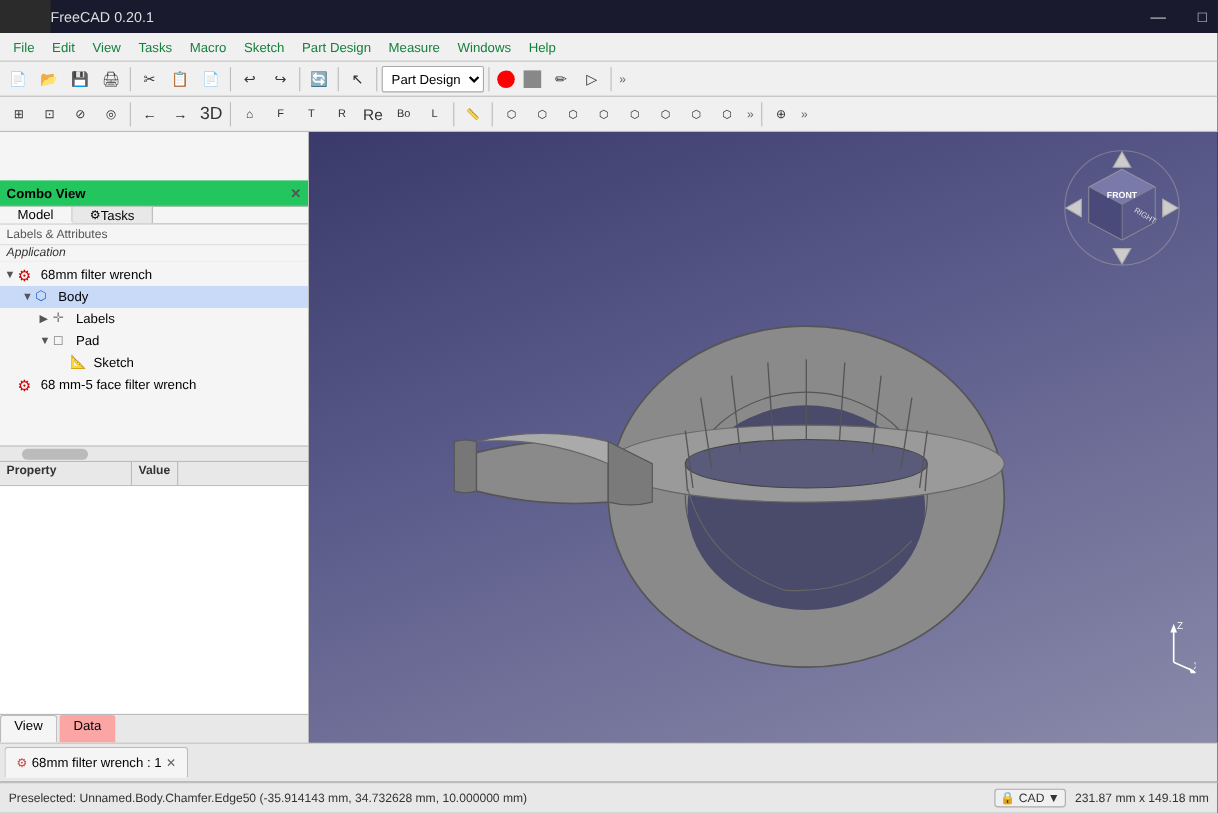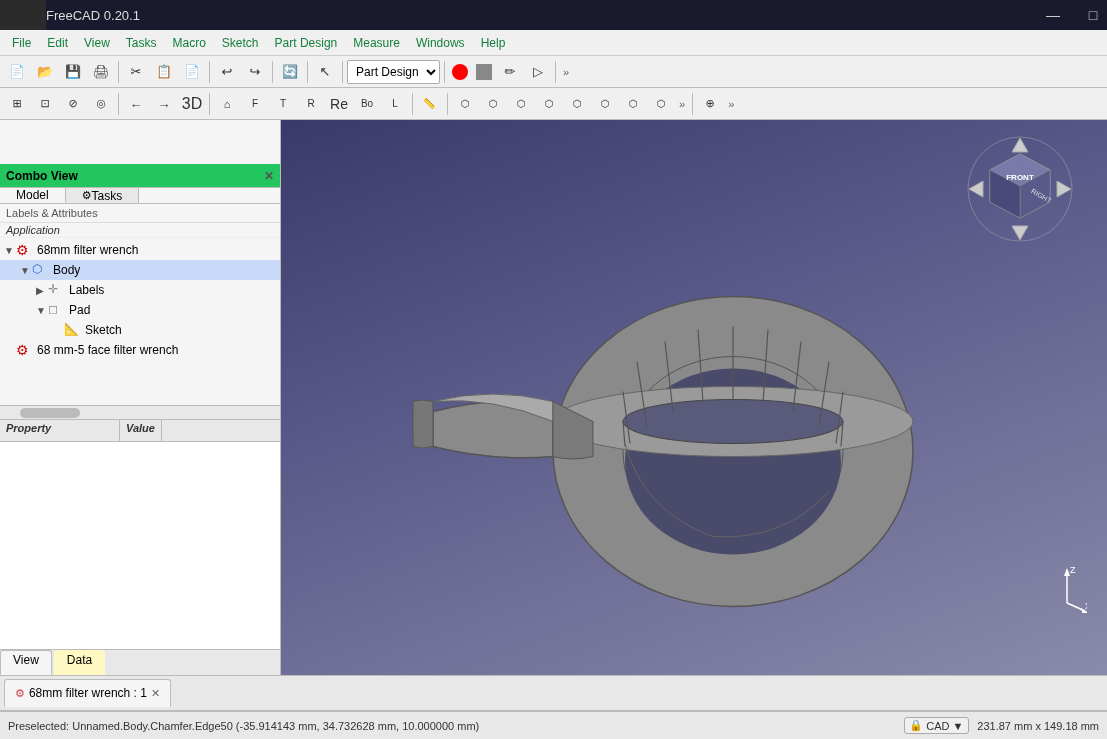--- a/index.html
+++ b/index.html
@@ -105,21 +105,21 @@
     .icon-red { color: #cc0000; font-size: 14px; }
     .icon-blue { color: #2266cc; font-size: 12px; }
     .icon-gray { color: #888; font-size: 12px; }
 
     #hscroll {
       height: 14px; background: #e8e8e8; border-top: 1px solid #bbb;
       display: flex; align-items: center;
     }
 
     #property-panel {
-      height: 230px; border-top: 1px solid #bbb; display: flex; flex-direction: column; font-style: italic;
+      height: 230px; border-top: 1px solid #bbb; display: flex; flex-direction: column;
     }
     #property-header {
       display: flex; height: 22px; border-bottom: 1px solid #bbb; background: #e8e8e8;
     }
     .prop-col-header {
       padding: 2px 6px; font-size: 11px; font-weight: bold; color: #333;
       border-right: 1px solid #bbb;
     }
     .prop-col-header:first-child { width: 120px; }
     #property-body { flex: 1; background: #fff; }
@@ -133,21 +133,21 @@
     .bottom-tab {
       display: flex; align-items: center; height: 28px; padding: 0 10px;
       border: 1px solid #bbb; border-radius: 3px 3px 0 0; background: #d0d0d0;
       cursor: pointer; font-size: 12px; gap: 4px; margin-right: 2px;
     }
     .bottom-tab.active { background: #f5f5f5; border-bottom-color: #f5f5f5; }
     .bottom-tab .close-x { color: #666; font-size: 11px; cursor: pointer; }
     .vd-tab {
       padding: 2px 12px; cursor: pointer; font-size: 12px;
       border: 1px solid transparent; border-radius: 3px 3px 0 0;
-      background: #fef9c3; margin-right: 2px;
+      background: #fca5a5; margin-right: 2px;
     }
     .vd-tab.active { background: #f5f5f5; border-color: #bbb; border-bottom-color: #f5f5f5; }
 
     
     #viewport {
       flex: 1; background: linear-gradient(160deg, #3a3a6a 0%, #5a5a8a 40%, #8a8aaa 100%);
       position: relative; overflow: hidden;
     }
 
     

